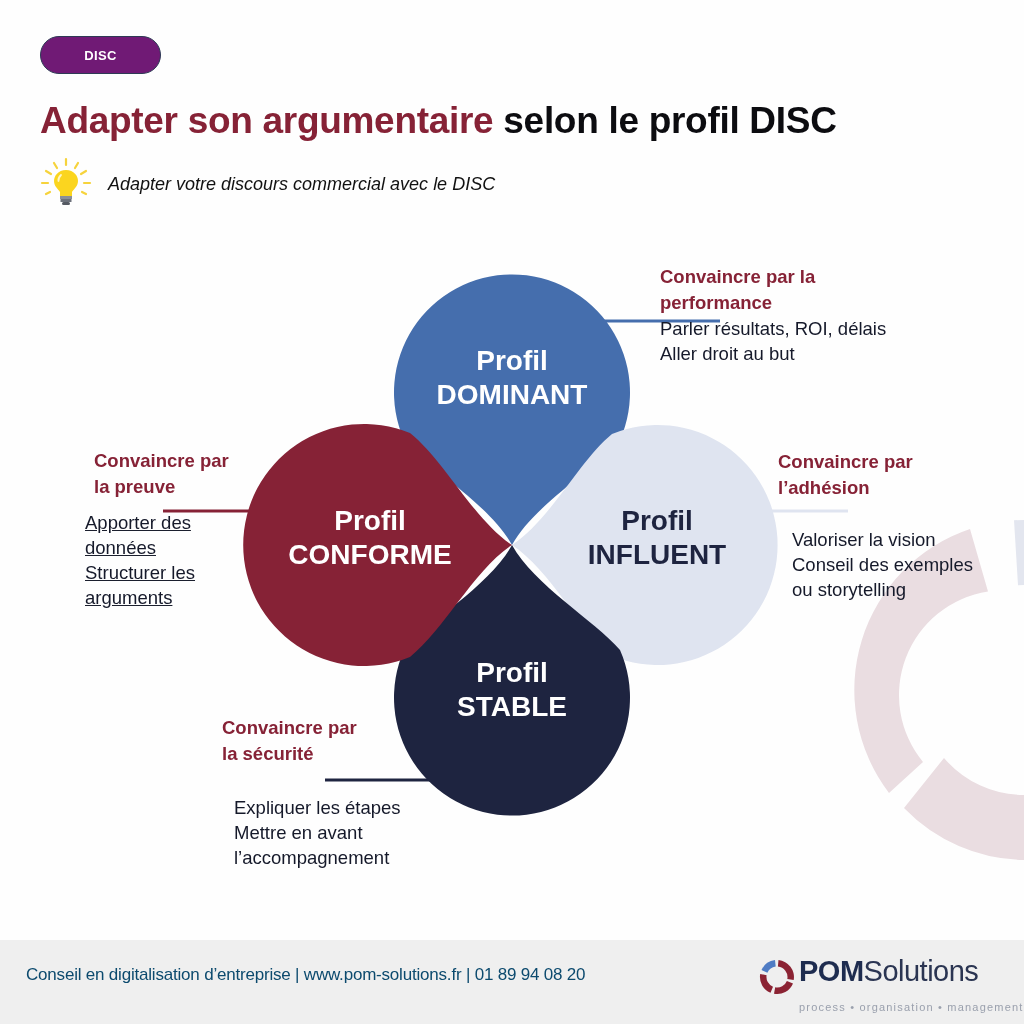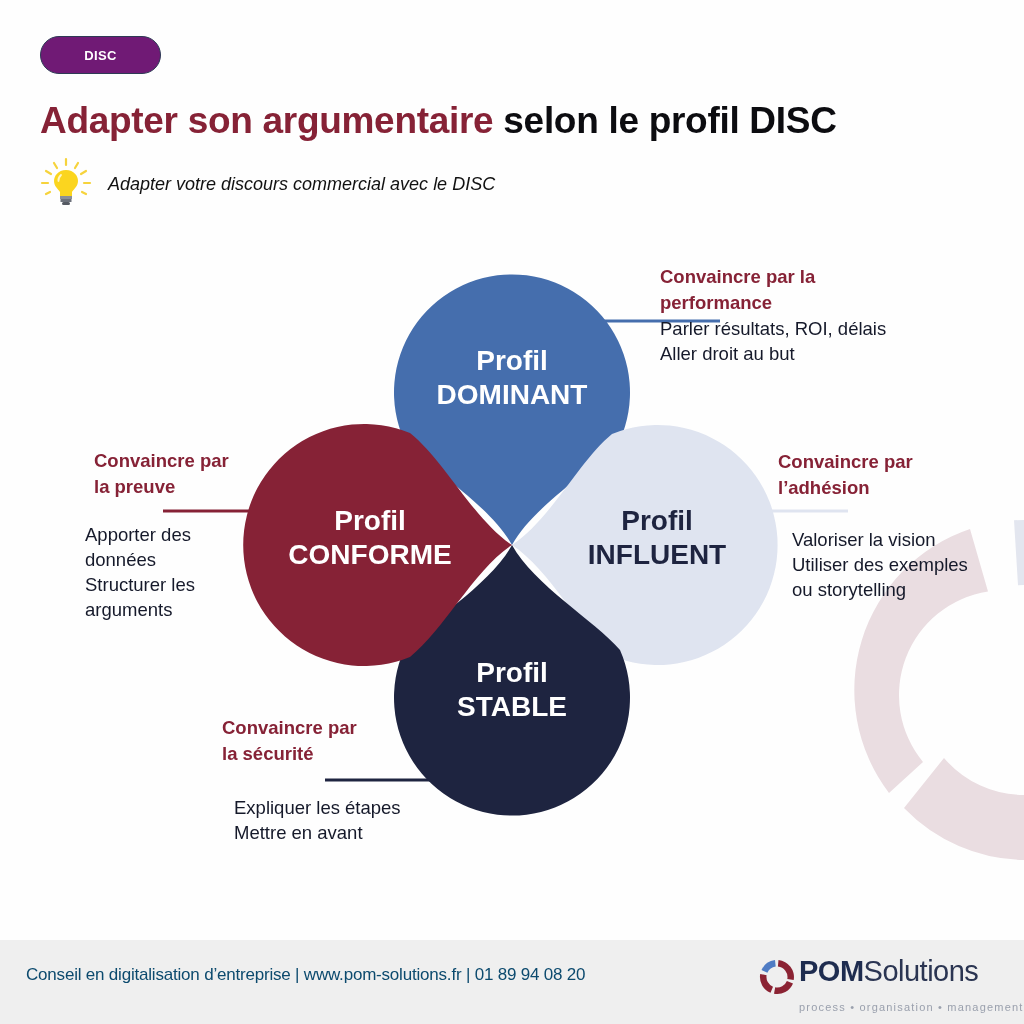--- a/index.html
+++ b/index.html
@@ -109,49 +109,50 @@
     <div>Aller droit au but</div>
   </div>
 </div>
 
 <div class="callout" style="left:94px;top:448px;width:180px;">
   <div class="head">
     <div>Convaincre par</div>
     <div>la preuve</div>
   </div>
 </div>
-<div class="callout" style="left:85px;top:522px;width:180px;">
+<div class="callout" style="left:85px;top:510px;width:180px;text-decoration:underline;">
   <div class="body">
     <div>Apporter des</div>
     <div>données</div>
     <div>Structurer les</div>
     <div>arguments</div>
   </div>
 </div>
 
 <div class="callout" style="left:778px;top:449px;width:240px;">
   <div class="head">
     <div>Convaincre par</div>
     <div>l’adhésion</div>
   </div>
   <div class="body" style="margin-top:26px;margin-left:14px;">
     <div>Valoriser la vision</div>
-    <div>Utiliser des exemples</div>
+    <div>Conseil des exemples</div>
     <div>ou storytelling</div>
   </div>
 </div>
 
 <div class="callout" style="left:222px;top:715px;width:260px;">
   <div class="head">
     <div>Convaincre par</div>
     <div>la sécurité</div>
   </div>
   <div class="body" style="margin-top:28px;margin-left:12px;">
     <div>Expliquer les étapes</div>
     <div>Mettre en avant</div>
+    <div>l’accompagnement</div>
   </div>
 </div>
 
 <div class="footer"></div>
 <div class="footer-text">Conseil en digitalisation d’entreprise | www.pom-solutions.fr | 01 89 94 08 20</div>
 <div class="logo">
   <svg width="38" height="38" viewBox="0 0 38 38" style="margin-right:3px;margin-top:2px;">
     <g transform="translate(19,19)">
       <path d="M -15.5 -7 A 17 17 0 0 1 -2 -16.9 L -1.3 -10.4 A 10.5 10.5 0 0 0 -9.6 -4.3 Z" fill="#4f7cc4"></path>
       <path d="M 1.5 -16.9 A 17 17 0 0 1 16.7 3 L 10.3 2 A 10.5 10.5 0 0 0 0.9 -10.4 Z" fill="#8b2333"></path>

